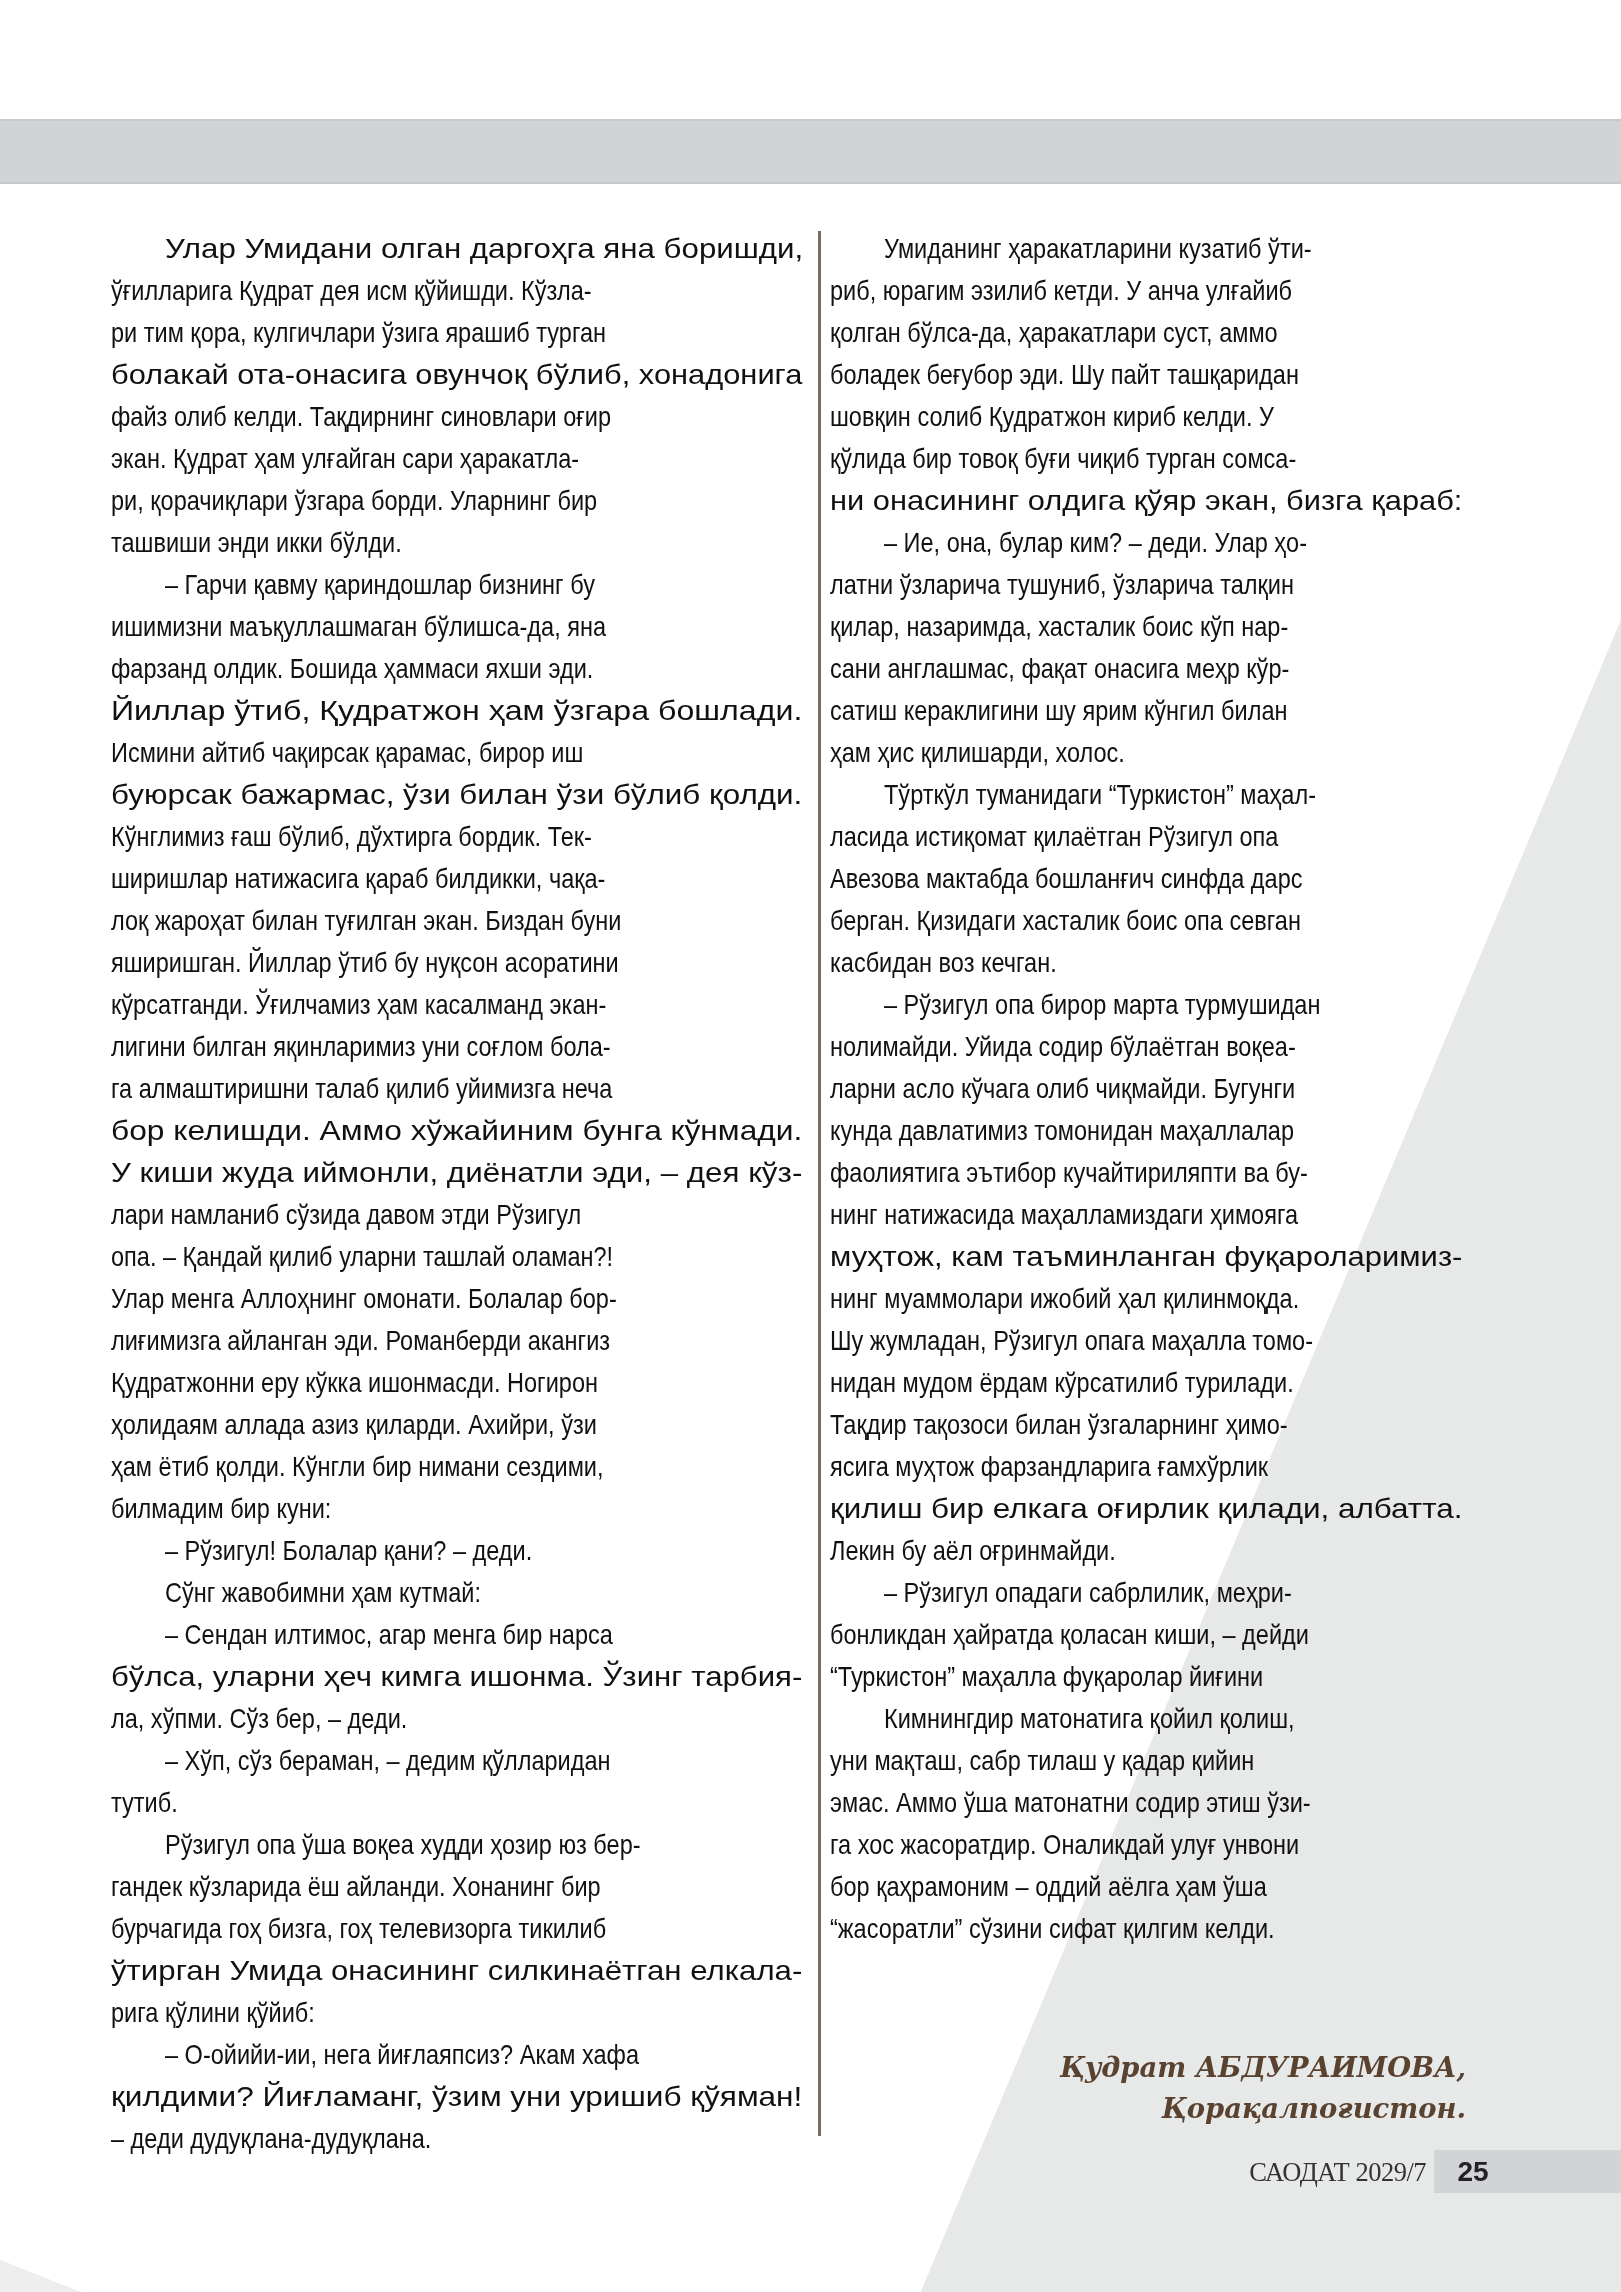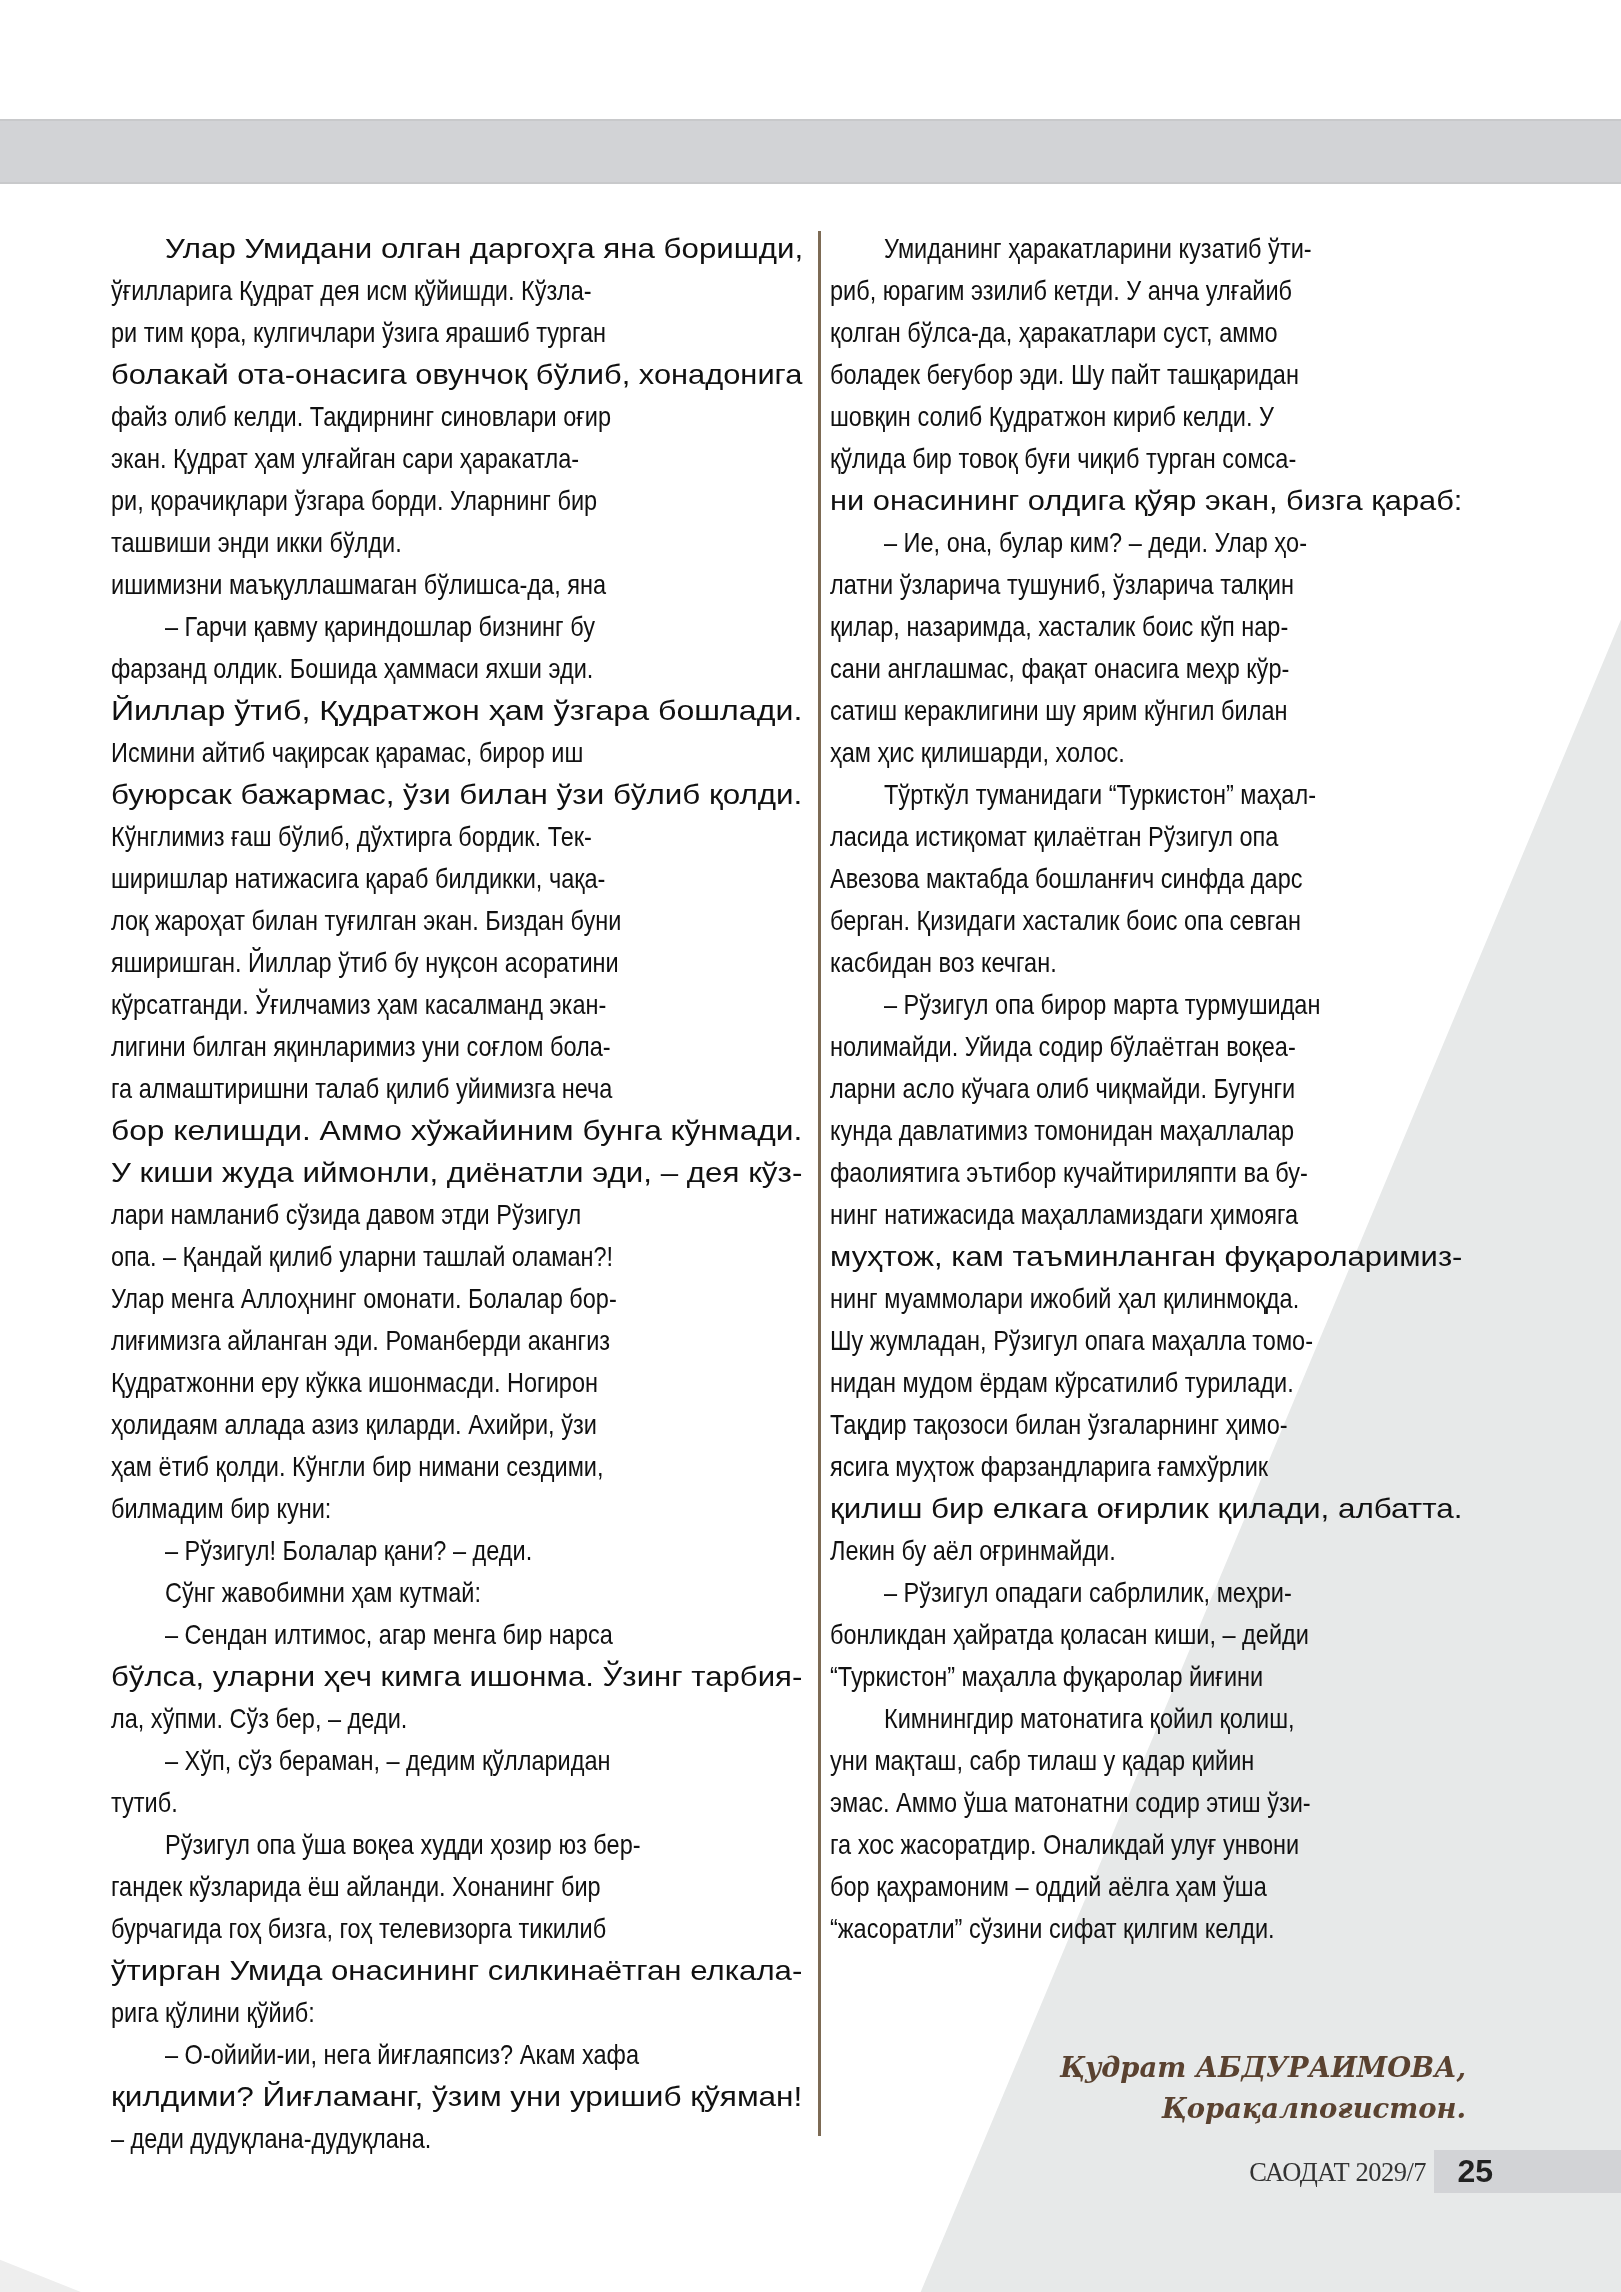--- a/index.html
+++ b/index.html
@@ -39,21 +39,21 @@
     position: absolute; left: 1204px; top: 2153px; width: 222px; height: 39px;
     font-family: "Liberation Serif", serif; font-size: 26.5px; line-height: 39px;
     color: #333333; text-align: right; letter-spacing: -0.5px;
   }
   .footer-bar {
     position: absolute; left: 1434px; top: 2150px; width: 187px; height: 43px;
     background: #d2d3d6;
   }
   .page-number {
     position: absolute; left: 23.5px; top: 0; line-height: 43px;
-    font-family: "Liberation Sans", sans-serif; font-weight: bold; font-size: 32px;
+    font-family: "Liberation Sans", sans-serif; font-weight: bold; font-size: 28px;
     color: #222222;
   }
 </style>
 </head>
 <body>
 
 <svg class="bg-shape" viewBox="0 0 1654 2339" preserveAspectRatio="none">
   <polygon points="1654,632 1654,2339 939,2339" fill="#e7e9e9"></polygon>
   <polygon points="0,2305 85,2339 0,2339" fill="#eeeeee"></polygon>
 </svg>
@@ -62,22 +62,22 @@
 
 <div class="column col-left" id="col-left">
     <div class="line indent"><span class="txt" style="transform: scaleX(1.1163);">Улар Умидани олган даргоҳга яна боришди,</span></div>
     <div class="line"><span class="txt" style="transform: scaleX(0.84);">ўғилларига Қудрат дея исм қўйишди. Кўзла-</span></div>
     <div class="line"><span class="txt" style="transform: scaleX(0.84);">ри тим қора, кулгичлари ўзига ярашиб турган</span></div>
     <div class="line"><span class="txt" style="transform: scaleX(1.101);">болакай ота-онасига овунчоқ бўлиб, хонадонига</span></div>
     <div class="line"><span class="txt" style="transform: scaleX(0.84);">файз олиб келди. Тақдирнинг синовлари оғир</span></div>
     <div class="line"><span class="txt" style="transform: scaleX(0.84);">экан. Қудрат ҳам улғайган сари ҳаракатла-</span></div>
     <div class="line"><span class="txt" style="transform: scaleX(0.84);">ри, қорачиқлари ўзгара борди. Уларнинг бир</span></div>
     <div class="line"><span class="txt" style="transform: scaleX(0.84);">ташвиши энди икки бўлди.</span></div>
+    <div class="line indent"><span class="txt" style="transform: scaleX(0.84);">– Гарчи қавму қариндошлар бизнинг бу</span></div>
     <div class="line"><span class="txt" style="transform: scaleX(0.84);">ишимизни маъқуллашмаган бўлишса-да, яна</span></div>
-    <div class="line indent"><span class="txt" style="transform: scaleX(0.84);">– Гарчи қавму қариндошлар бизнинг бу</span></div>
     <div class="line"><span class="txt" style="transform: scaleX(0.84);">фарзанд олдик. Бошида ҳаммаси яхши эди.</span></div>
     <div class="line"><span class="txt" style="transform: scaleX(1.1479);">Йиллар ўтиб, Қудратжон ҳам  ўзгара бошлади.</span></div>
     <div class="line"><span class="txt" style="transform: scaleX(0.84);">Исмини айтиб чақирсак  қарамас, бирор иш</span></div>
     <div class="line"><span class="txt" style="transform: scaleX(1.1199);">буюрсак  бажармас, ўзи билан ўзи бўлиб қолди.</span></div>
     <div class="line"><span class="txt" style="transform: scaleX(0.84);">Кўнглимиз  ғаш бўлиб, дўхтирга бордик. Тек-</span></div>
     <div class="line"><span class="txt" style="transform: scaleX(0.84);">ширишлар натижасига қараб билдикки, чақа-</span></div>
     <div class="line"><span class="txt" style="transform: scaleX(0.84);">лоқ жароҳат билан туғилган экан. Биздан буни</span></div>
     <div class="line"><span class="txt" style="transform: scaleX(0.84);">яширишган. Йиллар ўтиб бу нуқсон асоратини</span></div>
     <div class="line"><span class="txt" style="transform: scaleX(0.84);">кўрсатганди. Ўғилчамиз  ҳам касалманд  экан-</span></div>
     <div class="line"><span class="txt" style="transform: scaleX(0.84);">лигини  билган  яқинларимиз  уни соғлом бола-</span></div>

